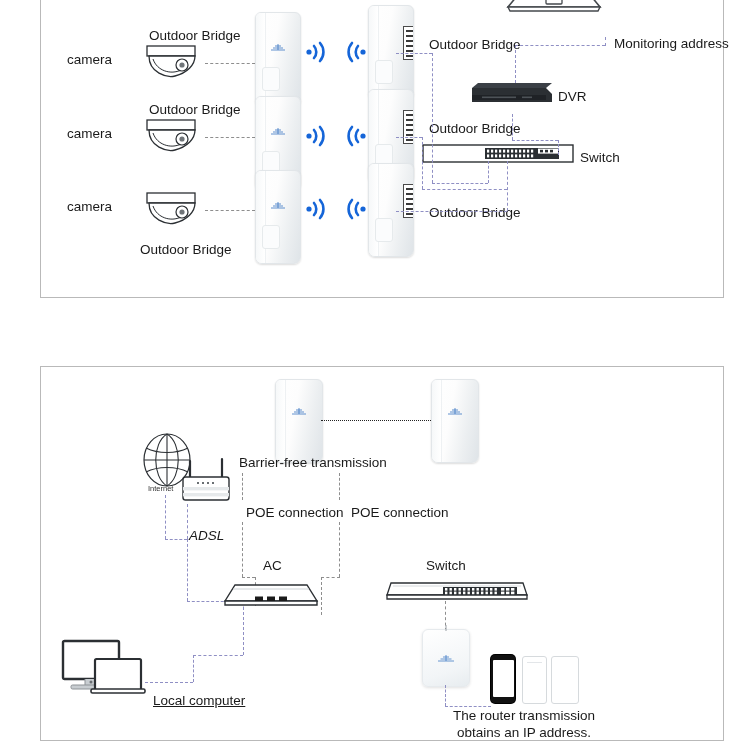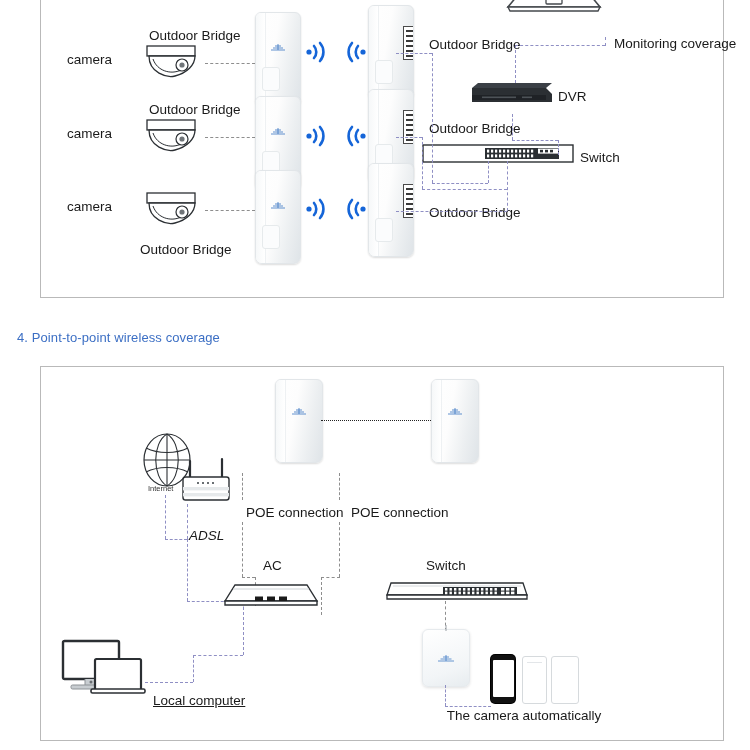--- a/index.html
+++ b/index.html
@@ -307,21 +307,21 @@
 
     <div class="laptop" style="left:465px;top:-28px;">
       <svg viewBox="0 0 96 48" width="96" height="48">
         <rect x="17" y="-16" width="62" height="44" rx="2" fill="#fff" stroke="#44484c" stroke-width="1.6"></rect>
         <rect x="21" y="-12" width="54" height="37" fill="#fff" stroke="#9aa0a6" stroke-width="1"></rect>
         <path d="M11 29 H85 L94 40 H2 Z" fill="#fff" stroke="#44484c" stroke-width="1.6"></path>
         <rect x="40" y="32" width="16" height="5" rx="1" fill="#fff" stroke="#44484c" stroke-width="1.3"></rect>
         <path d="M2 40 H94 L92 44 H4 Z" fill="#fff" stroke="#44484c" stroke-width="1.4"></path>
       </svg>
     </div>
-    <div class="lbl" style="left:573px;top:41px;">Monitoring coverage</div>
+    <div class="lbl" style="left:573px;top:41px;">Monitoring address</div>
 
     <div class="dvr" style="left:425px;top:87px;">
       <svg viewBox="0 0 86 24" width="86" height="24">
         <path d="M6 6 L80 6 L86 12 L86 20 L6 20 Z" fill="#2b2f33"></path>
         <path d="M6 6 L12 1 L86 1 L80 6 Z" fill="#3b4046"></path>
         <rect x="6" y="13" width="74" height="5" fill="#1f2226"></rect>
         <rect x="16" y="14.5" width="34" height="1.6" fill="#4d5257"></rect>
         <rect x="56" y="14.5" width="10" height="1.6" fill="#4d5257"></rect>
       </svg>
     </div>
@@ -381,39 +381,39 @@
 
     <div class="dash-v" style="left:471px;top:119px;height:26px;"></div>
     <div class="dash-h" style="left:471px;top:145px;width:46px;"></div>
     <div class="dash-v" style="left:517px;top:145px;height:15px;"></div>
 
     <div class="dash-v" style="left:474px;top:50px;height:38px;"></div>
     <div class="dash-h" style="left:474px;top:50px;width:90px;"></div>
     <div class="dash-v" style="left:564px;top:42px;height:9px;"></div>
   </div>
 
-  <div class="section-title">4. Point-to-point wireless coverage</div>
 
   <div class="frame" id="frame-bottom">
 
     <div class="cpe" style="left:234px;top:12px;width:46px;height:82px;">
       <span class="logo">
         <svg viewBox="0 0 16 7" width="16" height="7">
             <path d="M1 6 H15 M3 4 H13 M5 2 H11 M8 0 V6" stroke="#2f6fc0" stroke-width=".9" fill="none"></path>
           </svg>
       </span>
     </div>
     <div class="cpe" style="left:390px;top:12px;width:46px;height:82px;">
       <span class="logo">
         <svg viewBox="0 0 16 7" width="16" height="7">
             <path d="M1 6 H15 M3 4 H13 M5 2 H11 M8 0 V6" stroke="#2f6fc0" stroke-width=".9" fill="none"></path>
           </svg>
       </span>
     </div>
     <div class="dash-h dark" style="left:280px;top:53px;width:110px;"></div>
+    <div class="lbl" style="left:198px;top:88px;">Barrier-free transmission</div>
 
     <div class="lbl" style="left:205px;top:138px;">POE connection</div>
     <div class="lbl" style="left:310px;top:138px;">POE connection</div>
 
     <div class="dash-v grey" style="left:201px;top:106px;height:27px;"></div>
     <div class="dash-v grey" style="left:201px;top:155px;height:55px;"></div>
     <div class="dash-h grey" style="left:201px;top:210px;width:13px;"></div>
     <div class="dash-v grey" style="left:214px;top:210px;height:29px;"></div>
 
     <div class="dash-v grey" style="left:298px;top:106px;height:27px;"></div>
@@ -546,16 +546,17 @@
     <div class="dash-h" style="left:404px;top:339px;width:46px;"></div>
 
     <div class="phone" style="left:450px;top:288px;">
       <span class="scr"></span>
     </div>
     <div class="tabletA" style="left:481px;top:289px;">
       <span class="ln"></span>
     </div>
     <div class="tabletB" style="left:510px;top:289px;"></div>
 
-    <div class="lbl ctr" style="left:368px;top:341px;width:230px;">The camera automatically</div>
+    <div class="lbl ctr" style="left:368px;top:341px;width:230px;">The router transmission</div>
+    <div class="lbl ctr" style="left:368px;top:358px;width:230px;">obtains an IP address.</div>
   </div>
 
 </div>
 
 </body></html>

